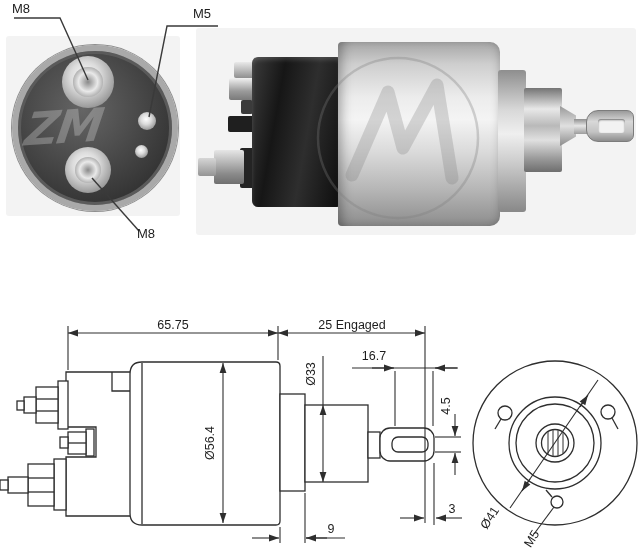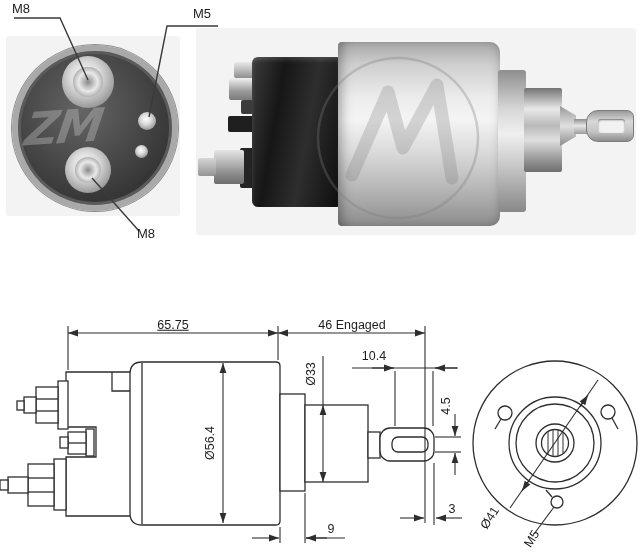--- a/index.html
+++ b/index.html
@@ -203,23 +203,23 @@
 
       <line x1="534" y1="534" x2="554" y2="507" stroke-width="1.1"></line>
     </g>
   </svg>
 
   <div class="labels">
     <div class="lbl" style="left:21px;top:8px;font-size:13px;">M8</div>
     <div class="lbl" style="left:202px;top:13px;font-size:13px;">M5</div>
     <div class="lbl" style="left:146px;top:233px;font-size:13px;">M8</div>
 
-    <div class="lbl" style="left:173px;top:325px;text-decoration:underline;">65.75</div>
-    <div class="lbl" style="left:352px;top:325px;">46 Engaged</div>
-    <div class="lbl" style="left:374px;top:356px;">10.4</div>
+    <div class="lbl" style="left:173px;top:325px;">65.75</div>
+    <div class="lbl" style="left:352px;top:325px;">25 Engaged</div>
+    <div class="lbl" style="left:374px;top:356px;">16.7</div>
     <div class="lbl r90" style="left:311px;top:374px;">Ø33</div>
     <div class="lbl r90" style="left:446px;top:406px;">4.5</div>
     <div class="lbl r90" style="left:210px;top:443px;">Ø56.4</div>
     <div class="lbl" style="left:331px;top:529px;">9</div>
     <div class="lbl" style="left:452px;top:509px;">3</div>
     <div class="lbl r57" style="left:490px;top:518px;">Ø41</div>
     <div class="lbl r57" style="left:532px;top:539px;">M5</div>
   </div>
 
 </div>

